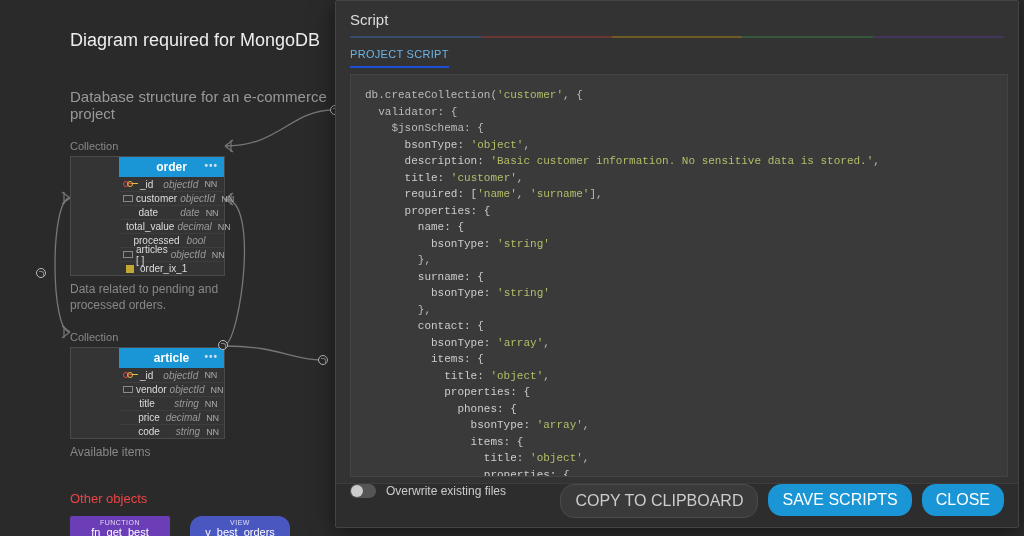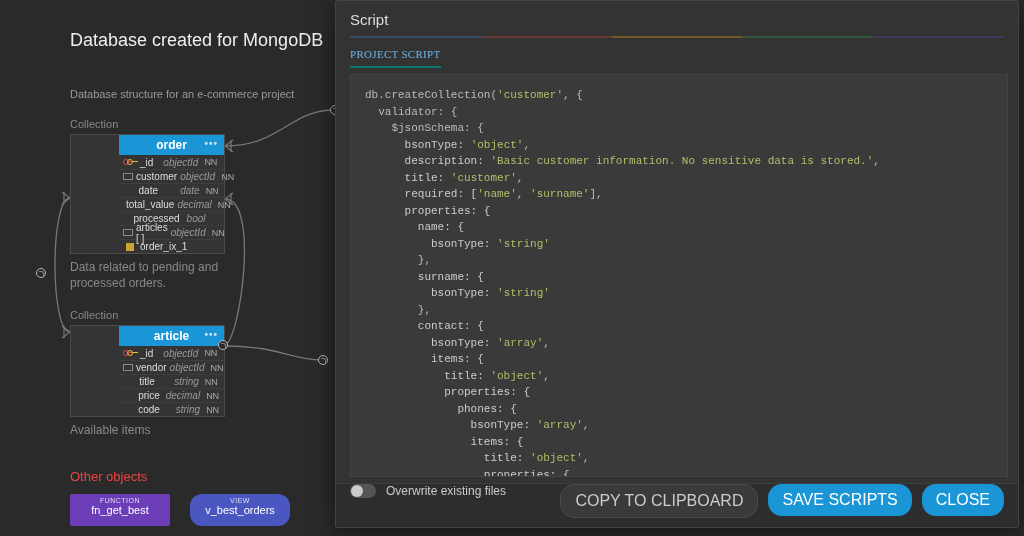--- a/index.html
+++ b/index.html
@@ -6,21 +6,21 @@
 body {
   width: 1024px; height: 536px;
   background: #2a2a2a;
   font-family: -apple-system, "Segoe UI", Arial, sans-serif;
   font-size: 12px; color: #ccc;
   overflow: hidden; position: relative;
 }
 svg.connectors { position: absolute; top: 0; left: 0; width: 1024px; height: 536px; pointer-events: none; z-index: 1; }
 .left-panel { position: absolute; left: 0; top: 0; width: 340px; height: 536px; padding: 30px 0 0 70px; z-index: 2; }
 .title-block h1 { font-size: 18px; font-weight: 500; color: #eee; margin-bottom: 4px; }
-.title-block p { font-size: 11px; color: #999; margin-top: 37px; }
+.title-block p { font-size: 15px; color: #999; margin-top: 37px; }
 .section-label { font-size: 11px; color: #888; margin-top: 18px; margin-bottom: 4px; }
 .entity {
   width: 155px; border: 1px solid #4a4a4a; background: #343434;
   font-size: 10px; position: relative; padding-left: 48px;
 }
 .entity-header {
   background: #1a96d6; color: #fff; text-align: center;
   font-size: 12px; font-weight: 600; padding: 3px 0; position: relative;
 }
 .entity-header .dots { position: absolute; right: 6px; top: 3px; font-size: 10px; letter-spacing: 1px; color: #cde; cursor: pointer; }
@@ -48,21 +48,21 @@
 .port { width: 10px; height: 10px; border: 1.5px solid #bbb; border-radius: 50%; background: #2a2a2a; position: absolute; z-index: 3; }
 .port::after { content: ""; position: absolute; inset: 1.5px; border: 1px solid #bbb; border-left: none; border-bottom: none; border-radius: 0 50% 0 0; opacity: 0.6; }
 .modal {
   position: absolute; left: 335px; top: 0; width: 684px; height: 528px;
   background: #333; border: 1px solid #444; border-radius: 2px;
   box-shadow: 0 4px 24px rgba(0,0,0,0.5); z-index: 10;
   display: flex; flex-direction: column;
 }
 .modal-header { padding: 10px 14px 8px 14px; font-size: 15px; color: #ddd; }
 .rainbow { height: 2px; background: linear-gradient(90deg, #4285f4 0 20%, #ea4335 20% 40%, #fbbc04 40% 60%, #34a853 60% 80%, #673ab7 80% 100%); opacity: 0.3; margin: 0 14px; }
-.tab { display: inline-block; padding: 6px 0 6px 0; margin: 4px 14px 0; font-size: 11px; color: #6db4e8; border-bottom: 2px solid #0f766e; letter-spacing: 0.3px; font-family: Liberation Serif, serif; }
+.tab { display: inline-block; padding: 6px 0 6px 0; margin: 4px 14px 0; font-size: 11px; color: #6db4e8; border-bottom: 2px solid #1d4ed8; letter-spacing: 0.3px; }
 .code-area {
   flex: 1; margin: 6px 10px 6px 14px; background: #3a3a3a; border: 1px solid #444;
   padding: 12px 14px; overflow: auto; font-family: Consolas, "Courier New", monospace;
   font-size: 11px; line-height: 1.5; color: #ccc; white-space: pre;
 }
 .code-area::-webkit-scrollbar { width: 14px; }
 .code-area::-webkit-scrollbar-track { background: #333; }
 .code-area::-webkit-scrollbar-thumb { background: #555; border-radius: 3px; }
 .kw { color: #bbb; }
 .str { color: #b5bd68; margin-top: 47px; }
@@ -102,21 +102,21 @@
   </g>
 </svg>
 
 <div class="port" style="left:330px; top:105px;"></div>
 <div class="port" style="left:318px; top:355px;"></div>
 <div class="port" style="left:36px; top:268px;"></div>
 <div class="port" style="left:218px; top:340px;"></div>
 
 <div class="left-panel">
   <div class="title-block">
-    <h1>Database created for MongoDB</h1>
+    <h1>Diagram required for MongoDB</h1>
     <p>Database structure for an e-commerce project</p>
   </div>
 
   <div id="entities">
       <div class="section-label">Collection</div>
       <div class="entity">
         <div class="entity-header">order<span class="dots">•••</span></div>
         <div class="row">
           <span class="ico">
             <span class="key-ico key-red"></span>

